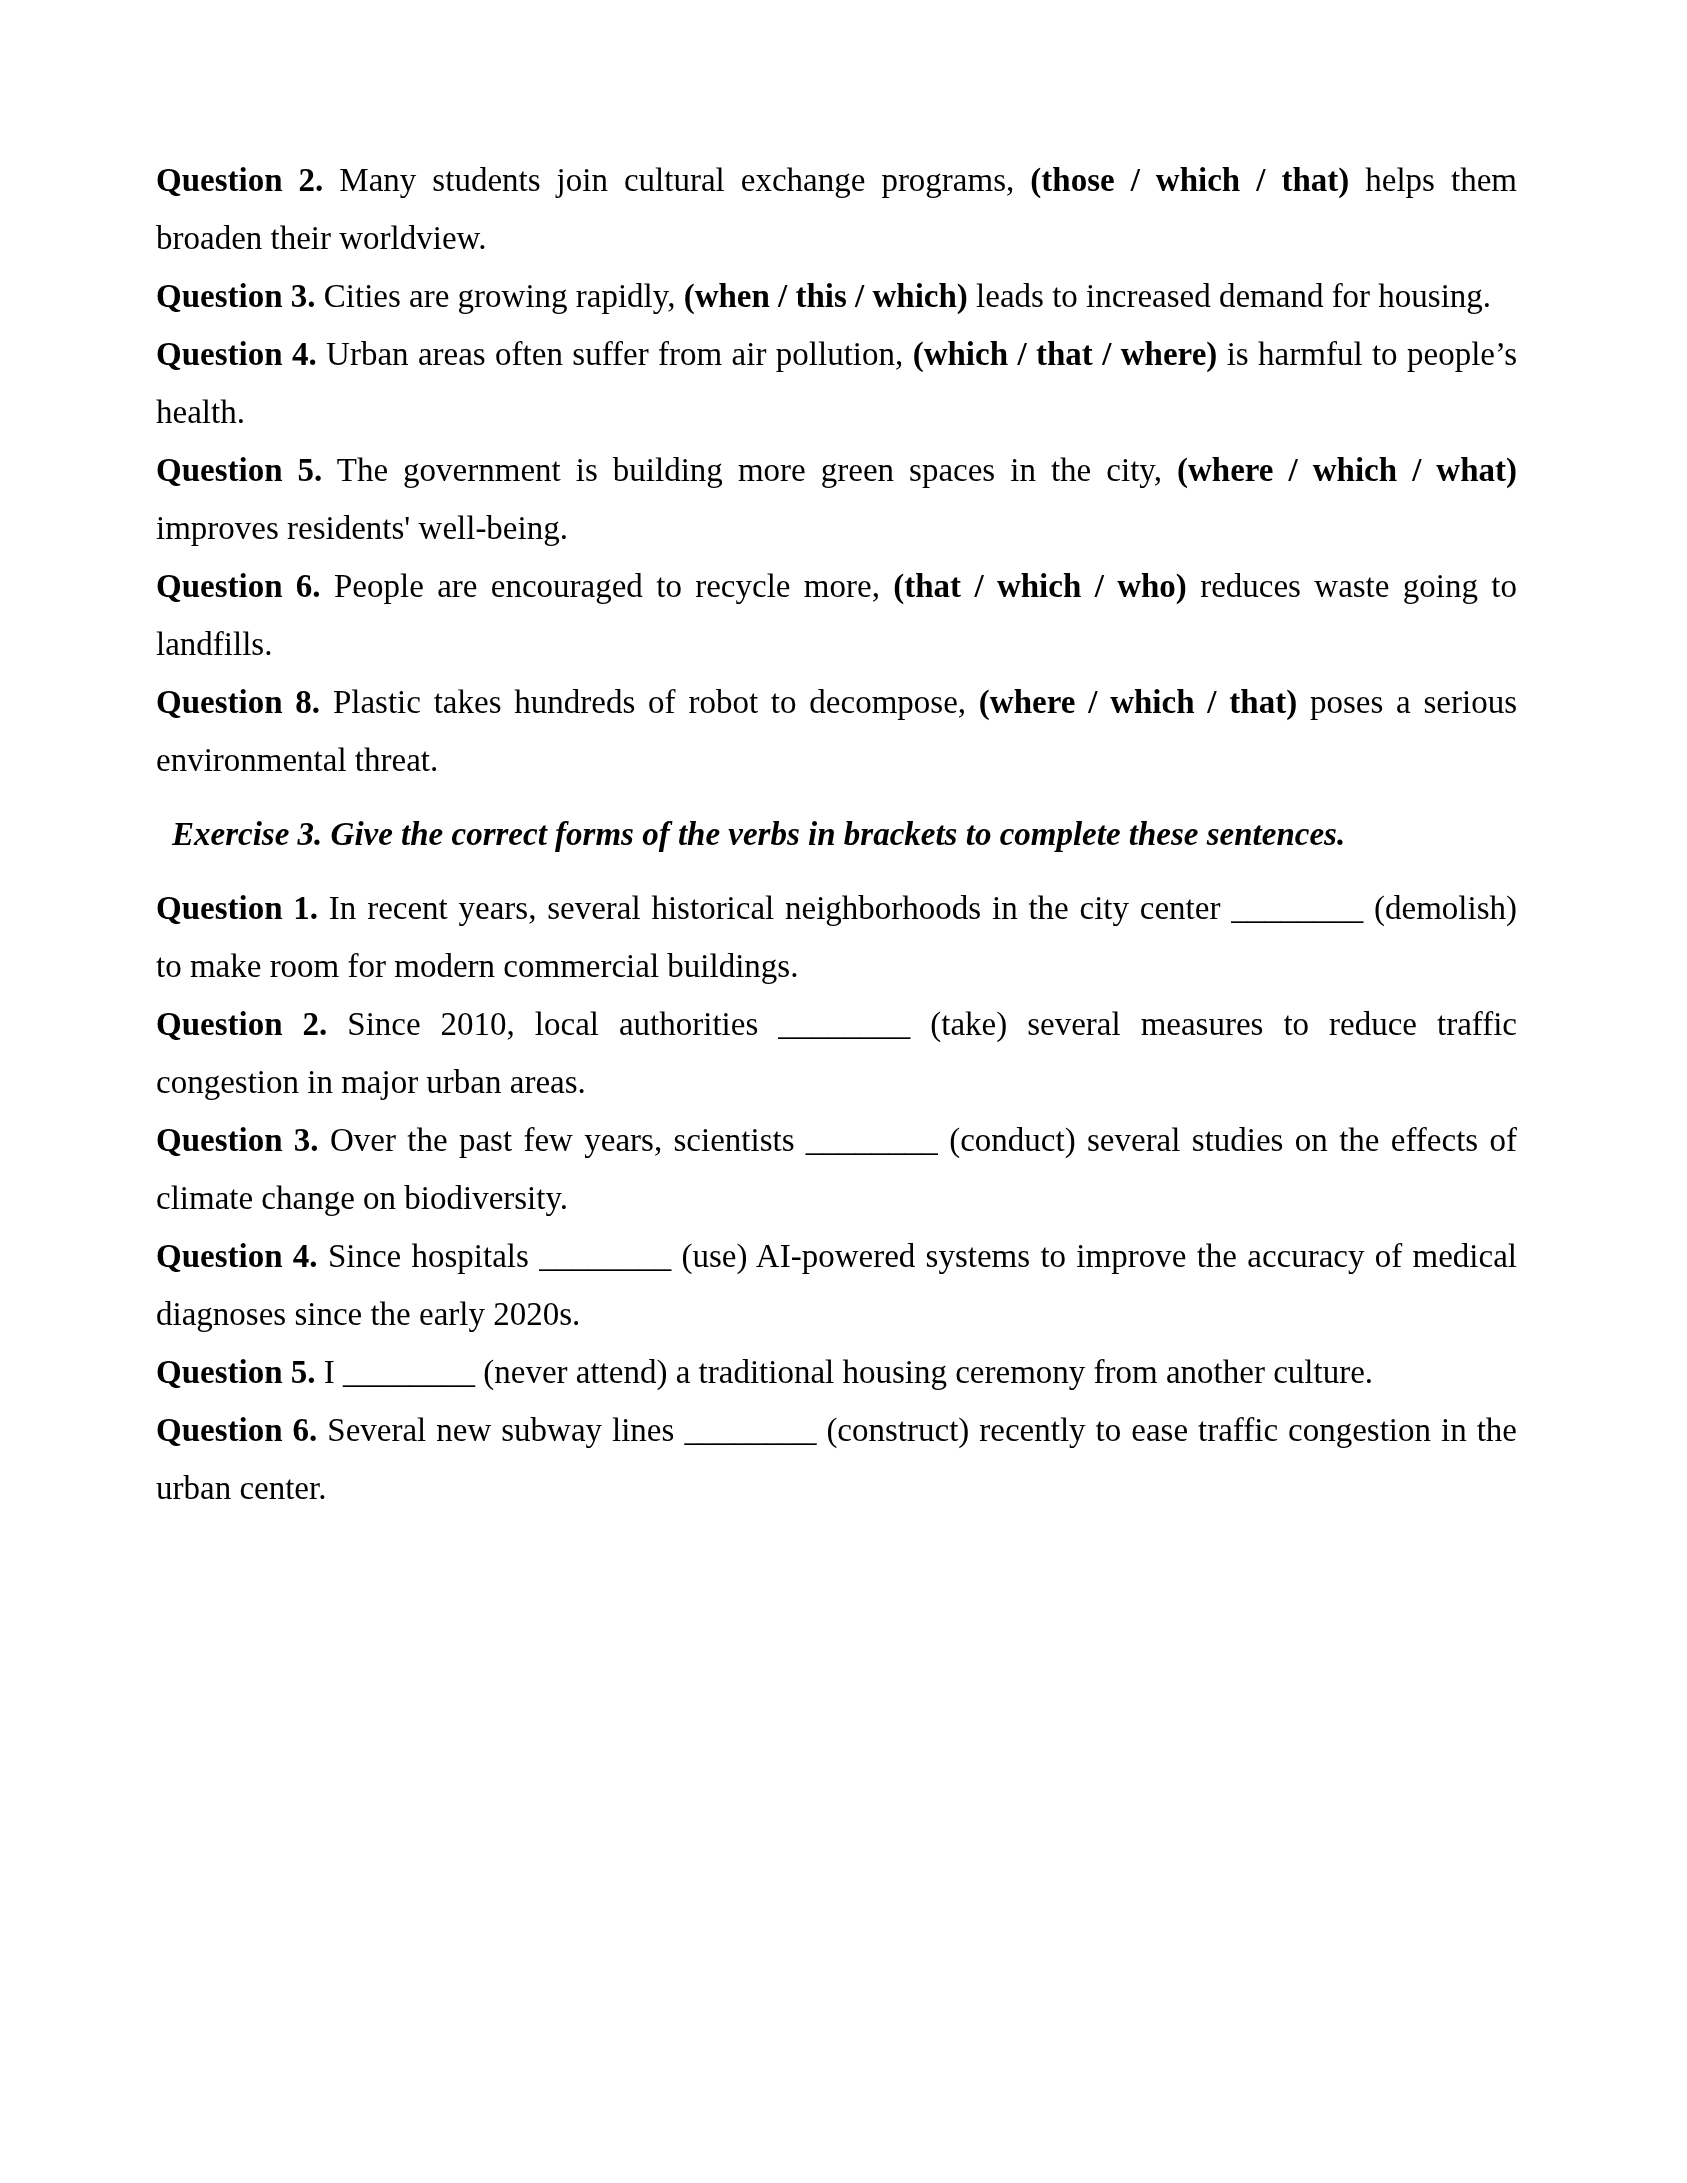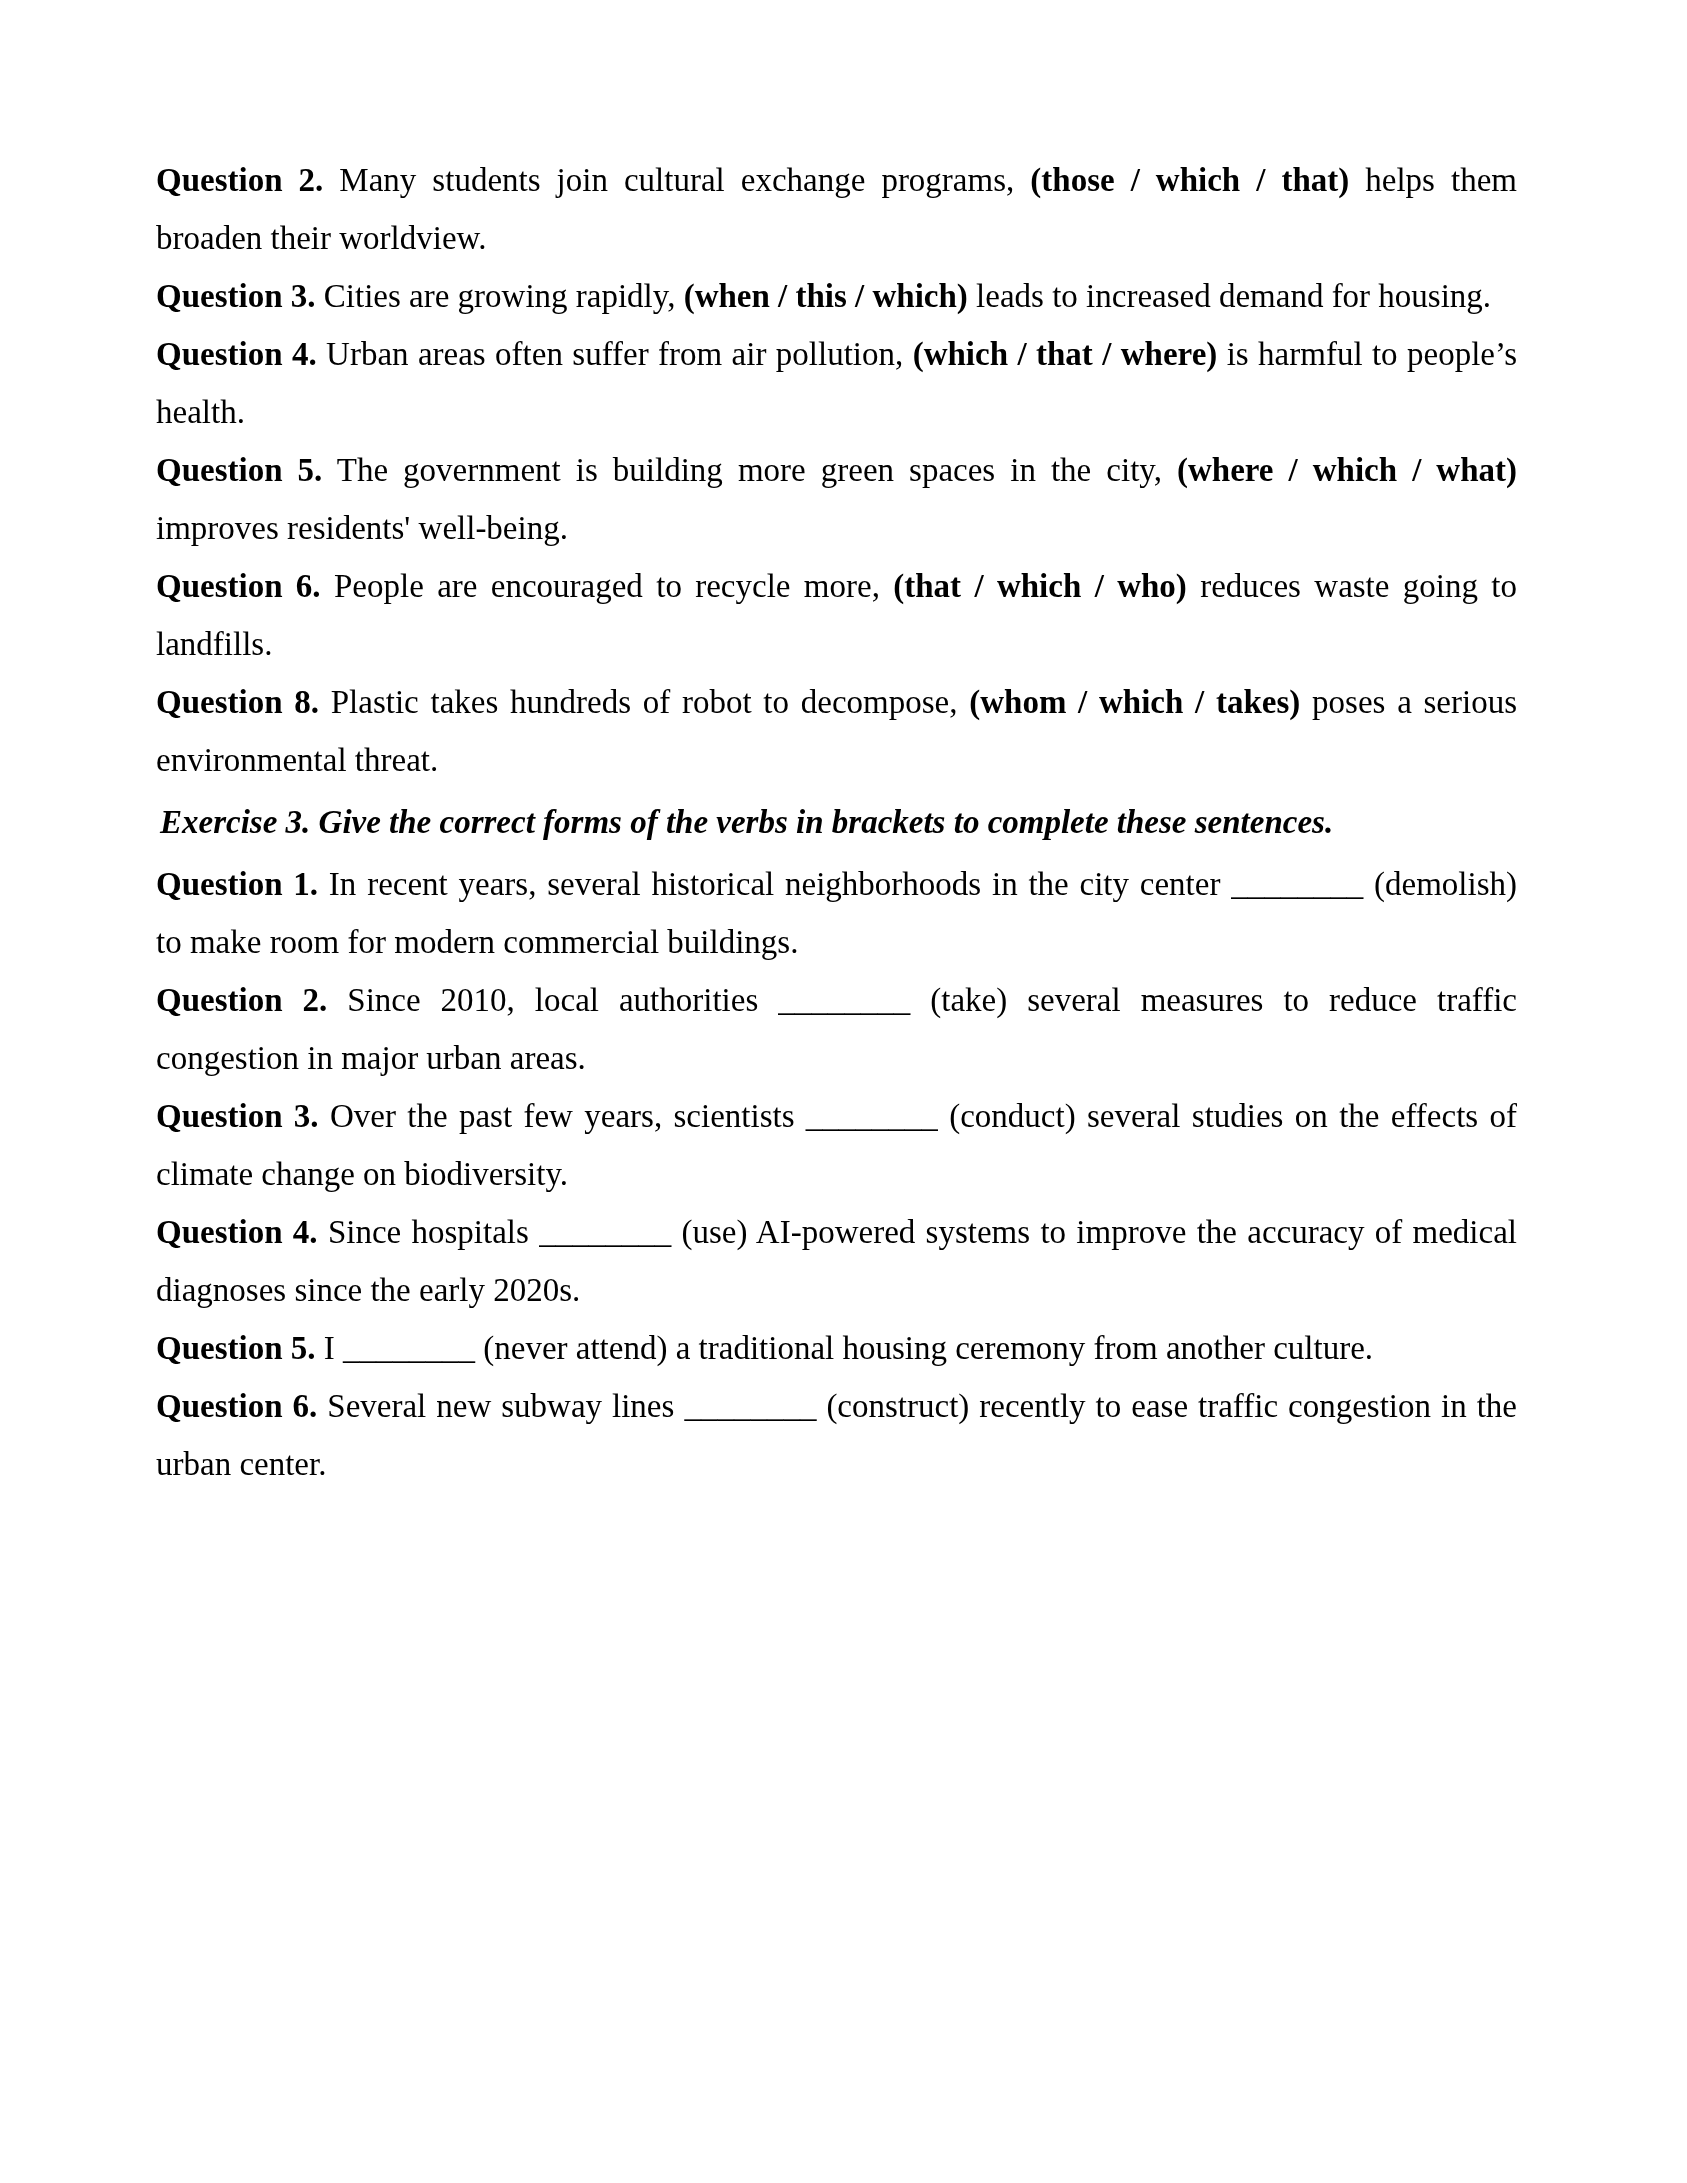--- a/index.html
+++ b/index.html
@@ -2,35 +2,35 @@
 <html style="font-size:12.7px"><head>
 <meta charset="utf-8">
 <style>
   html,body{margin:0;padding:0;background:#fff;}
   body{width:1687px;height:2183px;position:relative;overflow:hidden;}
   .page{position:absolute;left:156px;top:151px;width:1361px;
         font-family:"Liberation Serif",serif;font-size:33px;line-height:58px;color:#000;}
   .para{margin:0;text-align:justify;}
   .q-label{font-weight:bold;}
   .opts{font-weight:bold;}
-  .ex-title{font-weight:bold;font-style:italic;margin:4px;}
+  .ex-title{font-weight:bold;font-style:italic;margin:16px;}
   .blank{letter-spacing:0;}
 </style>
 </head>
 <body>
 
 <div class="page">
 
   <div>
     <p class="para"><span class="q-label">Question 2.</span><span> Many students join cultural exchange programs, </span><span class="opts">(those / which / that)</span><span> helps them broaden their worldview.</span></p>
     <p class="para"><span class="q-label">Question 3.</span><span> Cities are growing rapidly, </span><span class="opts">(when / this / which)</span><span> leads to increased demand for housing.</span></p>
     <p class="para"><span class="q-label">Question 4.</span><span> Urban areas often suffer from air pollution, </span><span class="opts">(which / that / where)</span><span> is harmful to people’s health.</span></p>
     <p class="para"><span class="q-label">Question 5.</span><span> The government is building more green spaces in the city, </span><span class="opts">(where / which / what)</span><span> improves residents' well-being.</span></p>
     <p class="para"><span class="q-label">Question 6.</span><span> People are encouraged to recycle more, </span><span class="opts">(that / which / who)</span><span> reduces waste going to landfills.</span></p>
-    <p class="para"><span class="q-label">Question 8.</span><span> Plastic takes hundreds of robot to decompose, </span><span class="opts">(whom / which / takes)</span><span> poses a serious environmental threat.</span></p>
+    <p class="para"><span class="q-label">Question 8.</span><span> Plastic takes hundreds of robot to decompose, </span><span class="opts">(where / which / that)</span><span> poses a serious environmental threat.</span></p>
   </div>
 
   <p class="ex-title">Exercise 3. Give the correct forms of the verbs in brackets to complete these sentences.</p>
 
   <div>
     <p class="para"><span class="q-label">Question 1.</span><span> In recent years, several historical neighborhoods in the city center </span><span class="blank">________</span><span> (demolish) to make room for modern commercial buildings.</span></p>
     <p class="para"><span class="q-label">Question 2.</span><span> Since 2010, local authorities </span><span class="blank">________</span><span> (take) several measures to reduce traffic congestion in major urban areas.</span></p>
     <p class="para"><span class="q-label">Question 3.</span><span> Over the past few years, scientists </span><span class="blank">________</span><span> (conduct) several studies on the effects of climate change on biodiversity.</span></p>
     <p class="para"><span class="q-label">Question 4.</span><span> Since hospitals </span><span class="blank">________</span><span> (use) AI-powered systems to improve the accuracy of medical diagnoses since the early 2020s.</span></p>
     <p class="para"><span class="q-label">Question 5.</span><span> I </span><span class="blank">________</span><span> (never attend) a traditional housing ceremony from another culture.</span></p>

